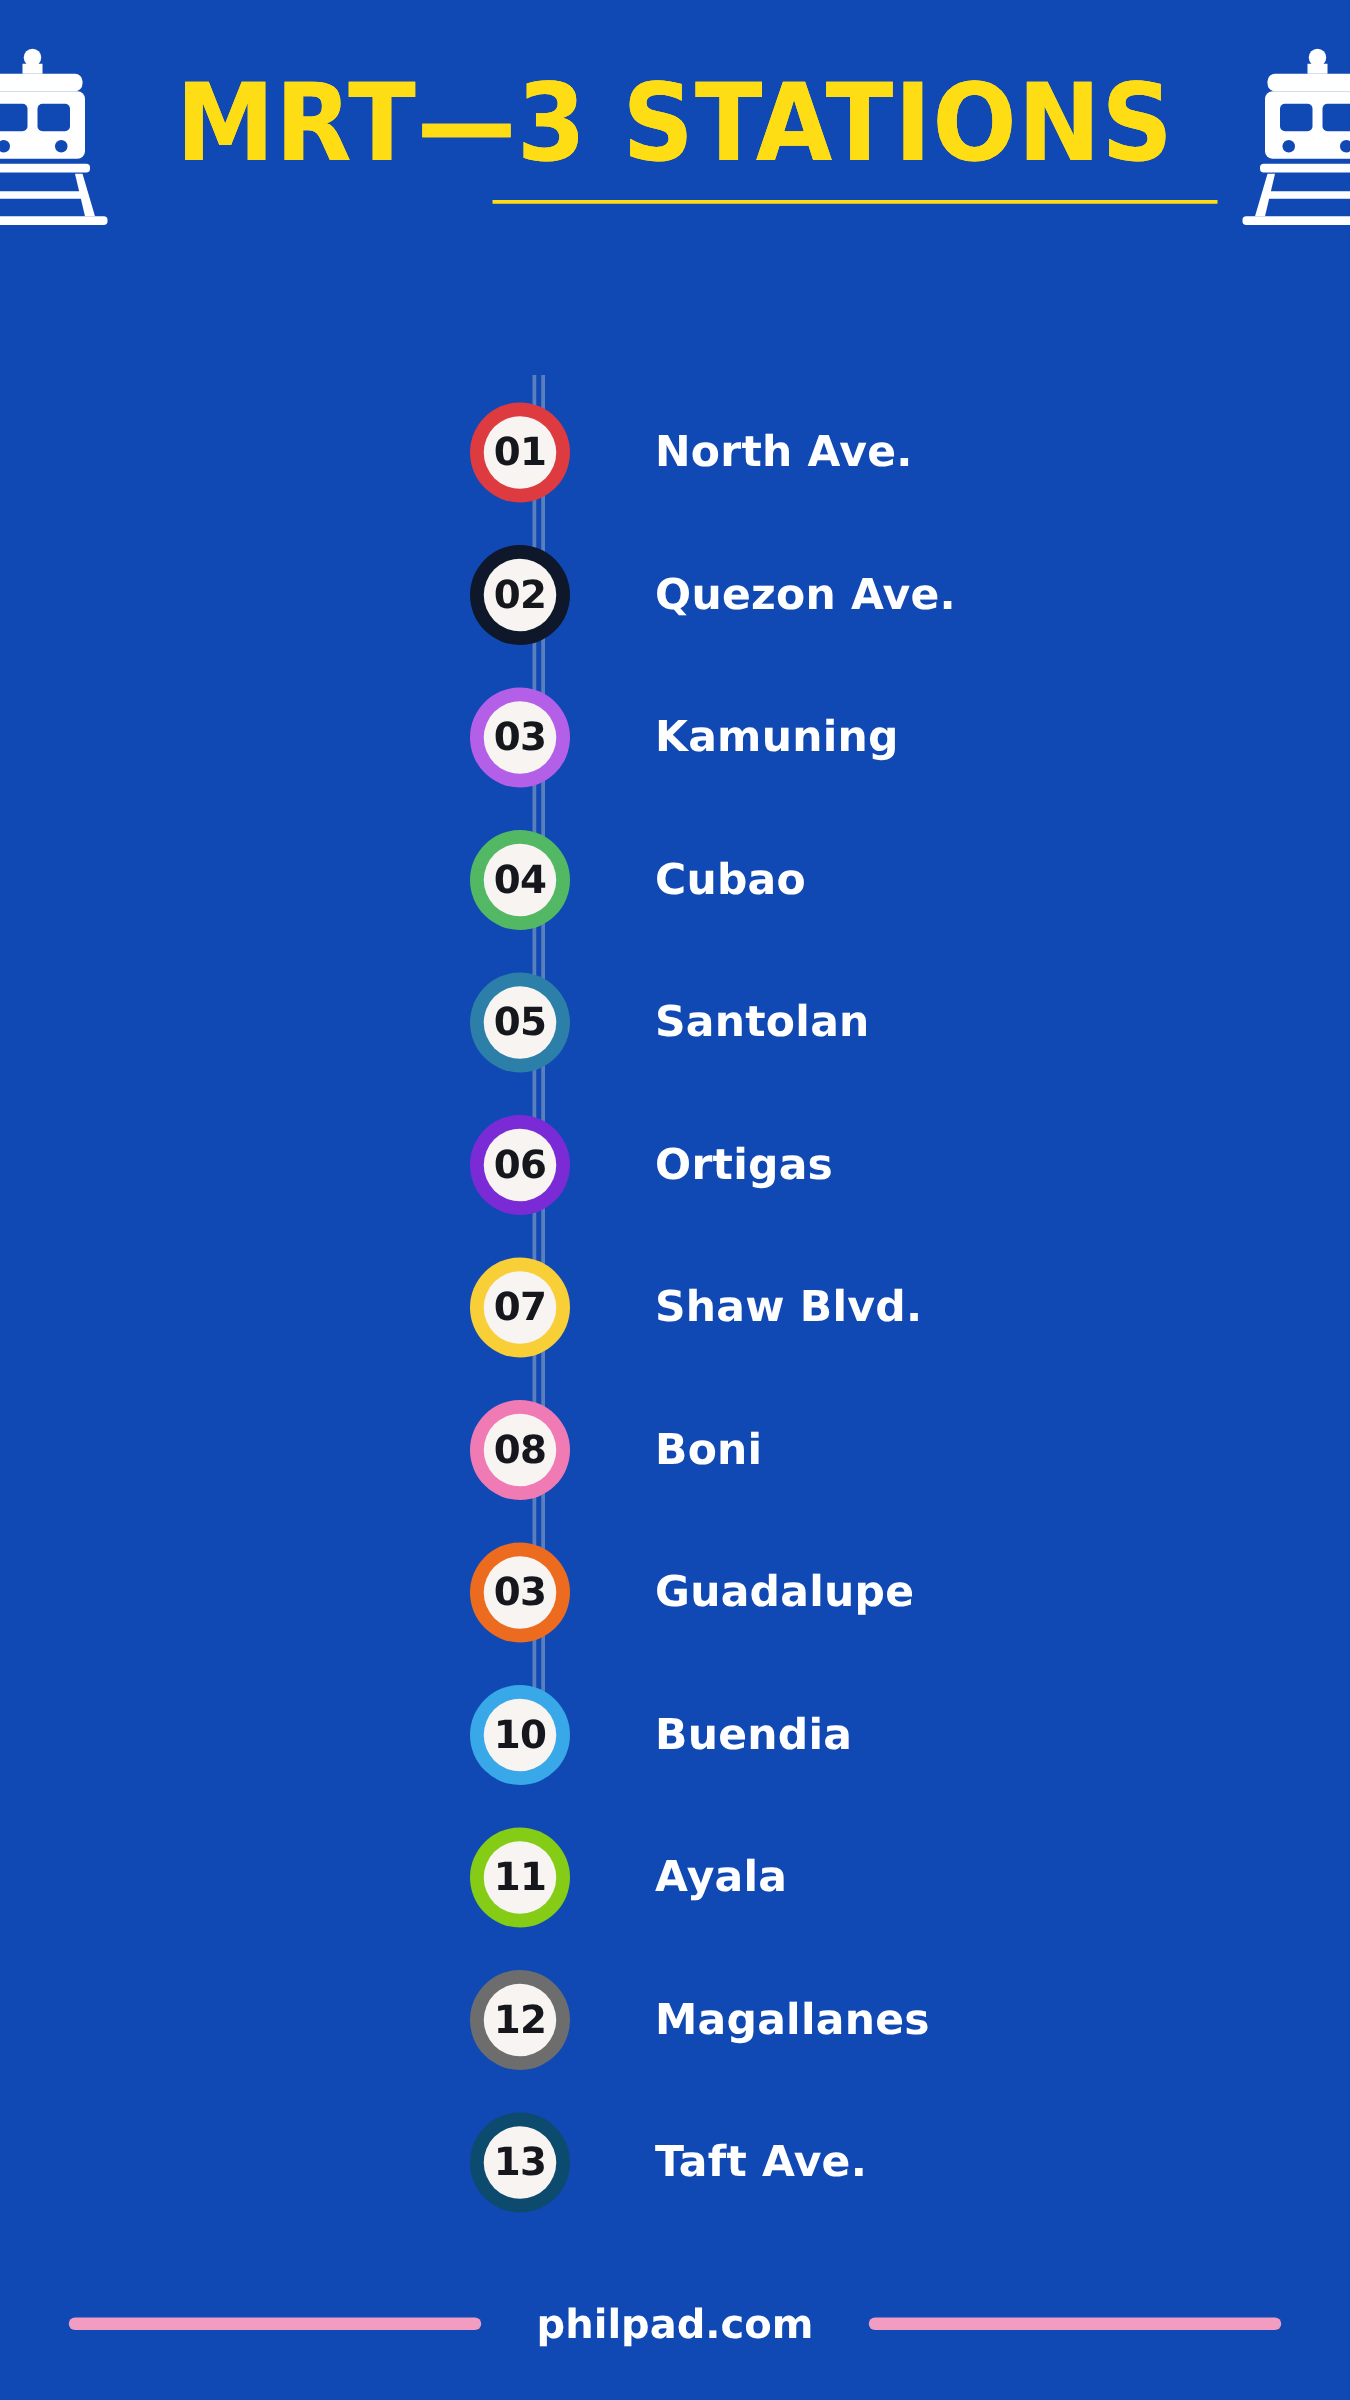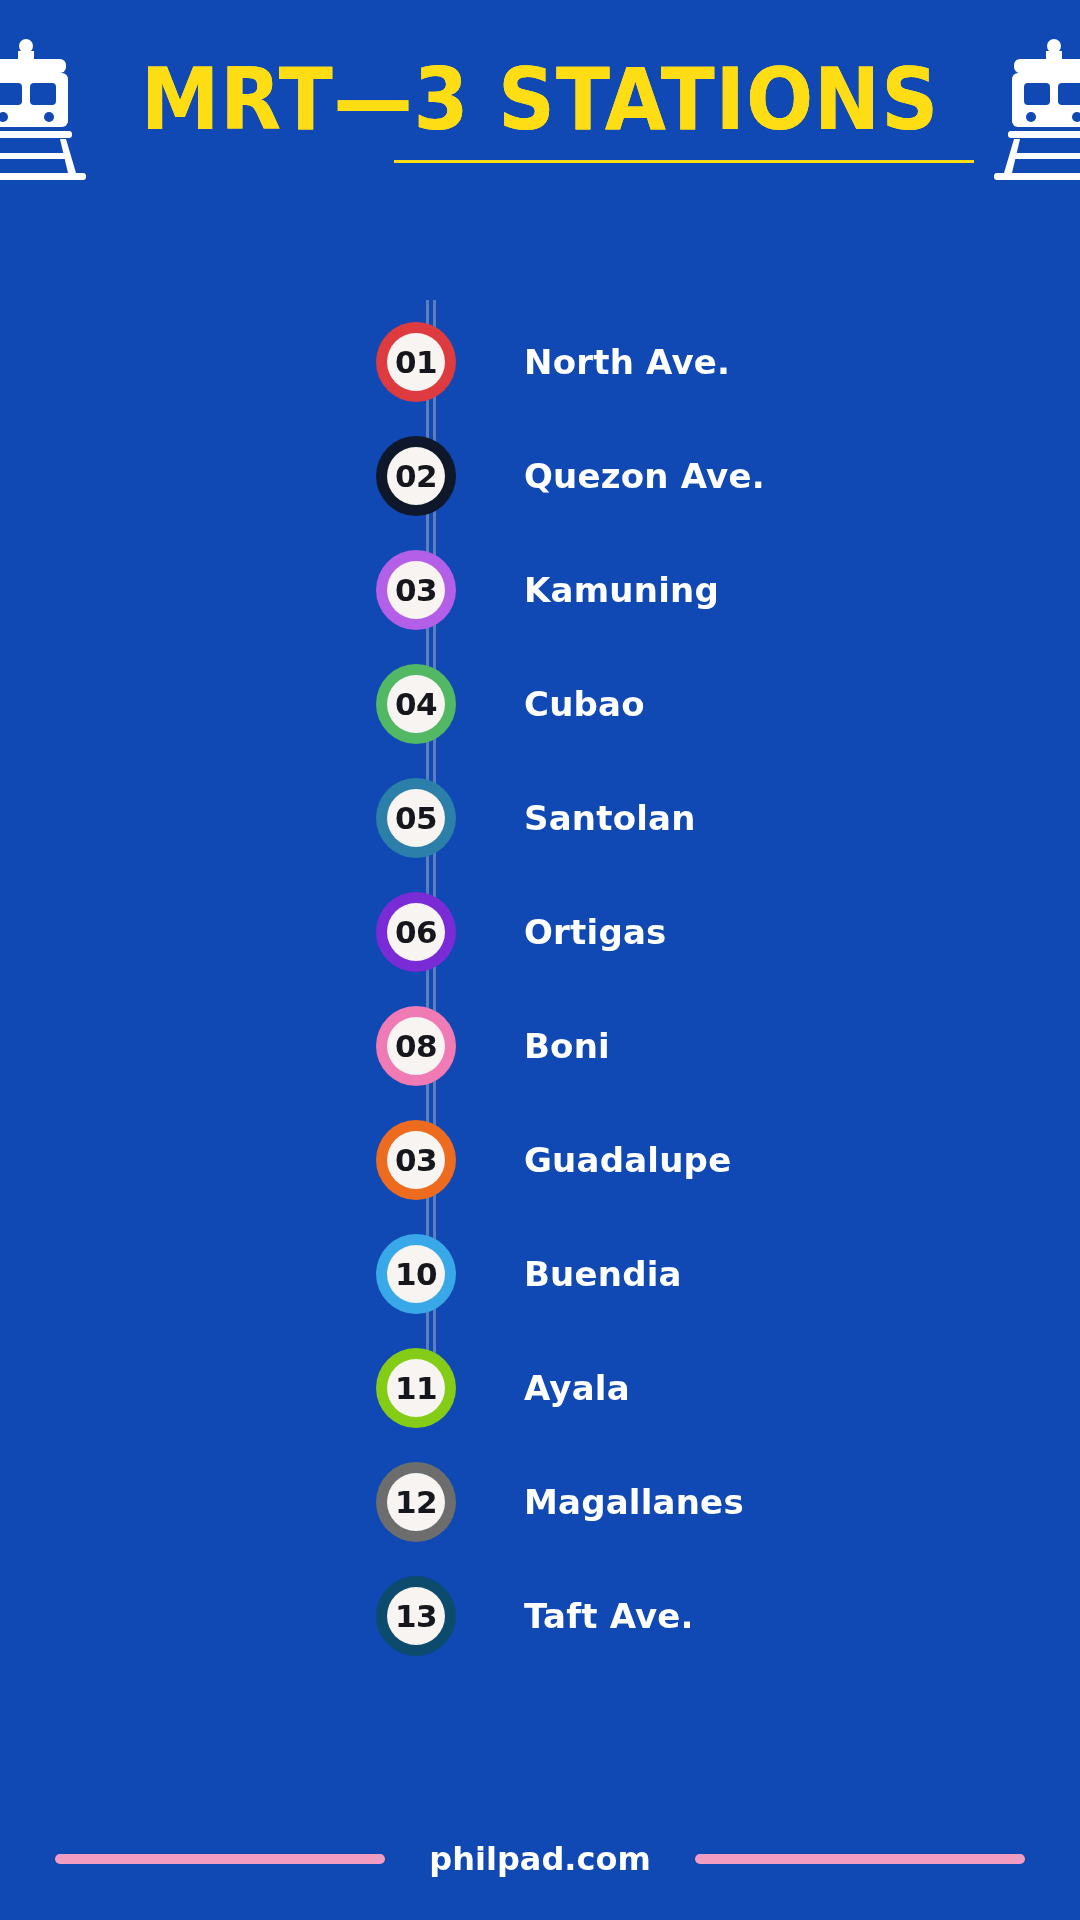--- a/index.html
+++ b/index.html
@@ -221,20 +221,26 @@
       </div>
       <div class="station-name">Santolan</div>
     </div>
     <div class="station">
       <div class="bullet" style="background: rgb(122, 43, 214);">
         <div class="inner">06</div>
       </div>
       <div class="station-name">Ortigas</div>
     </div>
     <div class="station">
+      <div class="bullet" style="background: rgb(249, 207, 56);">
+        <div class="inner">07</div>
+      </div>
+      <div class="station-name">Shaw Blvd.</div>
+    </div>
+    <div class="station">
       <div class="bullet" style="background: rgb(240, 122, 180);">
         <div class="inner">08</div>
       </div>
       <div class="station-name">Boni</div>
     </div>
     <div class="station">
       <div class="bullet" style="background: rgb(236, 107, 31);">
         <div class="inner">03</div>
       </div>
       <div class="station-name">Guadalupe</div>

